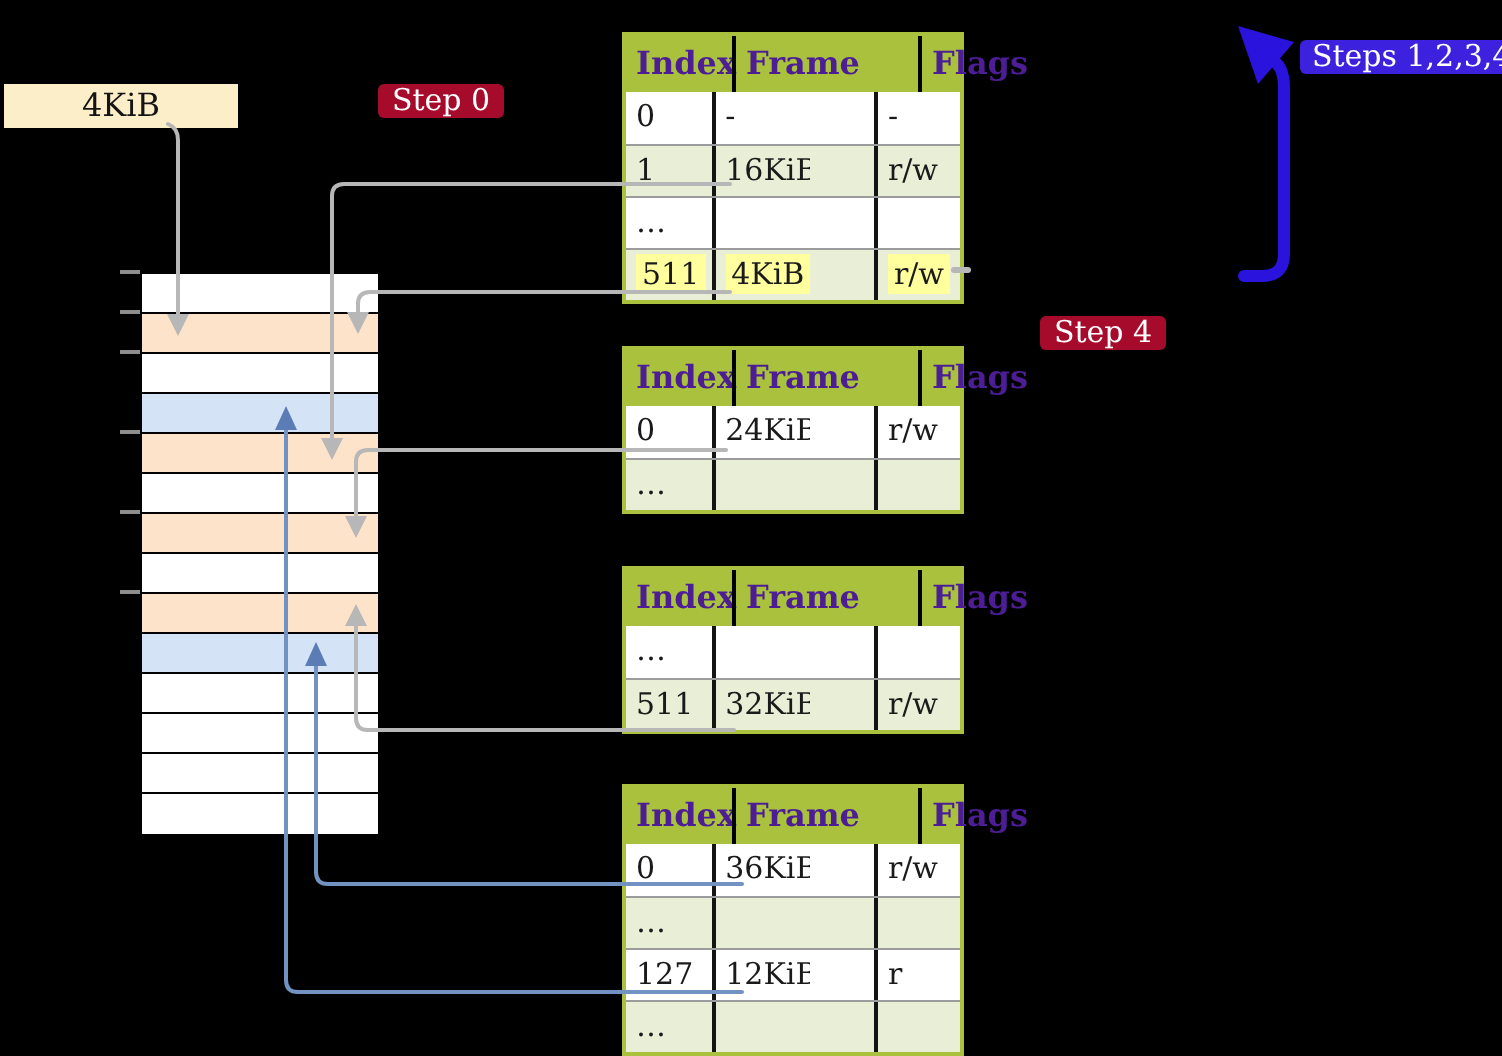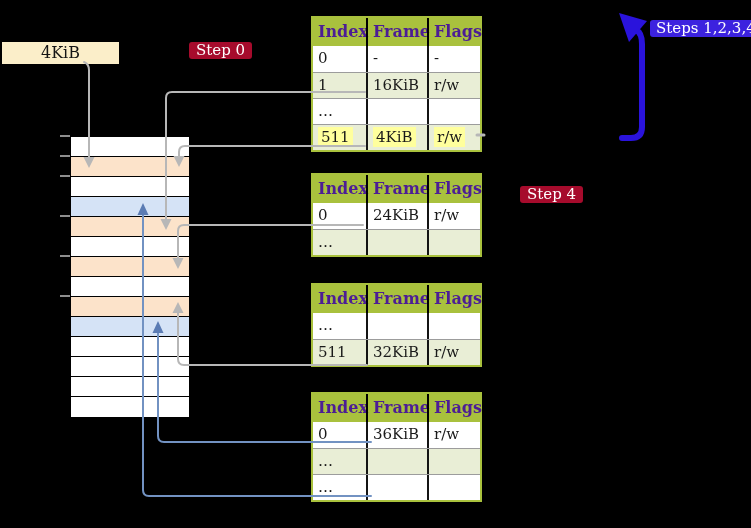--- a/index.html
+++ b/index.html
@@ -31,21 +31,21 @@
   .trow{display:flex;height:26px;box-sizing:border-box;border-top:1px solid #9c9c9c;}
   .rows .trow:first-child{border-top:none;}
   .rows .trow:nth-child(even){background:#e9eed6;}
   .rows .trow:nth-child(odd){background:#ffffff;}
   .tcell{
     box-sizing:border-box;font-size:15px;line-height:25px;color:#1a1a1a;
     padding-left:5px;white-space:nowrap;overflow:hidden;
   }
   .c1{width:53px;}
   .c2{width:61px;}
-  .c3{width:53px;}
+  .c3{width:53px;margin-left:32px;}
   .tcell.c2,.tcell.c3{border-left:2px solid #141414;}
   .hl{background:#ffff9d;padding:1px 3px;}
   
   .badge{
     position:absolute;height:17px;line-height:17px;padding:0 7px;border-radius:3px;
     color:#fff;font-size:15px;white-space:nowrap;
   }
   .badge.red{background:#a60b2c;}
   .badge.blue{background:#3c22df;}
   #size-label{
@@ -56,21 +56,21 @@
 </style>
 </head>
 <body>
 
 <div id="canvas">
 
   <div id="size-label">4KiB</div>
 
   <div class="badge red" style="left:189px;top:42px;">Step 0</div>
   <div class="badge blue" style="left:650px;top:20px;padding:0 6px;">Steps 1,2,3,4</div>
-  <div class="badge red" style="left:520px;top:158px;margin-top:28px;">Step 4</div>
+  <div class="badge red" style="left:520px;top:158px;">Step 4</div>
 
   <div id="memory">
     <div class="mrow" data-kind="empty"></div>
     <div class="mrow" data-kind="page-table"></div>
     <div class="mrow" data-kind="empty"></div>
     <div class="mrow" data-kind="page"></div>
     <div class="mrow" data-kind="page-table"></div>
     <div class="mrow" data-kind="empty"></div>
     <div class="mrow" data-kind="page-table"></div>
     <div class="mrow" data-kind="empty"></div>
@@ -161,20 +161,25 @@
     <div class="rows">
       <div class="trow">
         <div class="tcell c1">0</div>
         <div class="tcell c2">36KiB</div>
         <div class="tcell c3">r/w</div>
       </div>
       <div class="trow">
         <div class="tcell c1">…</div>
         <div class="tcell c2"></div>
         <div class="tcell c3"></div>
+      </div>
+      <div class="trow">
+        <div class="tcell c1">127</div>
+        <div class="tcell c2">12KiB</div>
+        <div class="tcell c3">r</div>
       </div>
       <div class="trow">
         <div class="tcell c1">…</div>
         <div class="tcell c2"></div>
         <div class="tcell c3"></div>
       </div>
     </div>
   </div>
 
   <svg id="overlay" width="751" height="528" viewBox="0 0 751 528">

